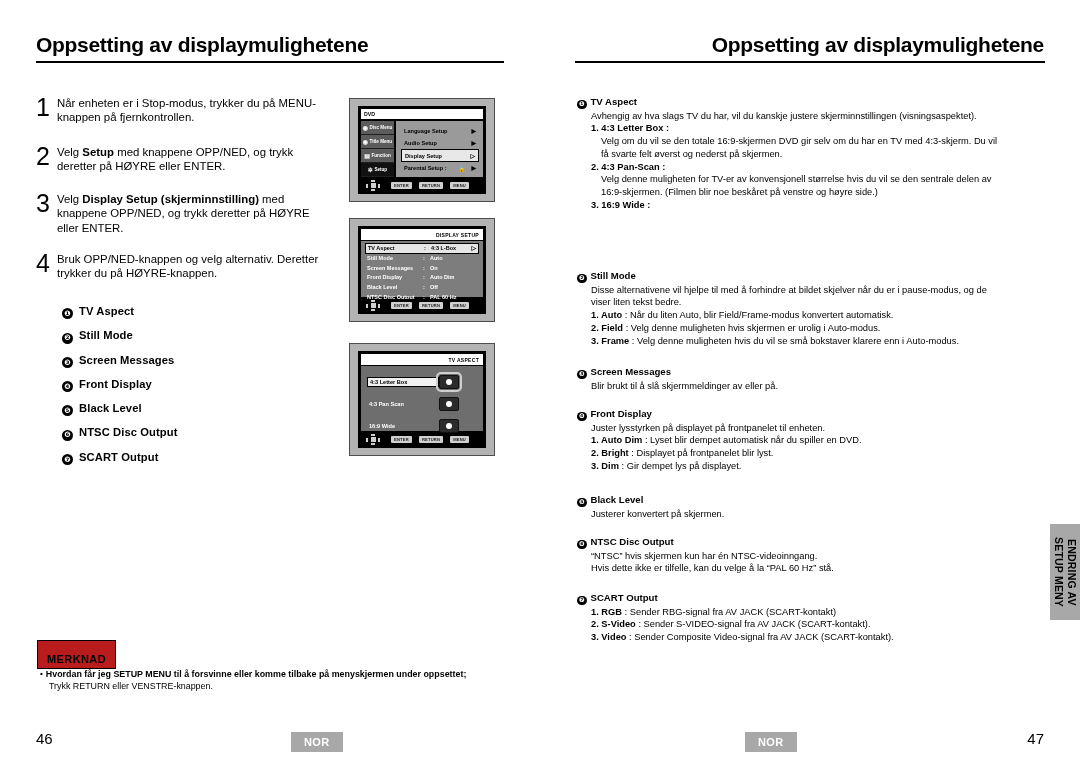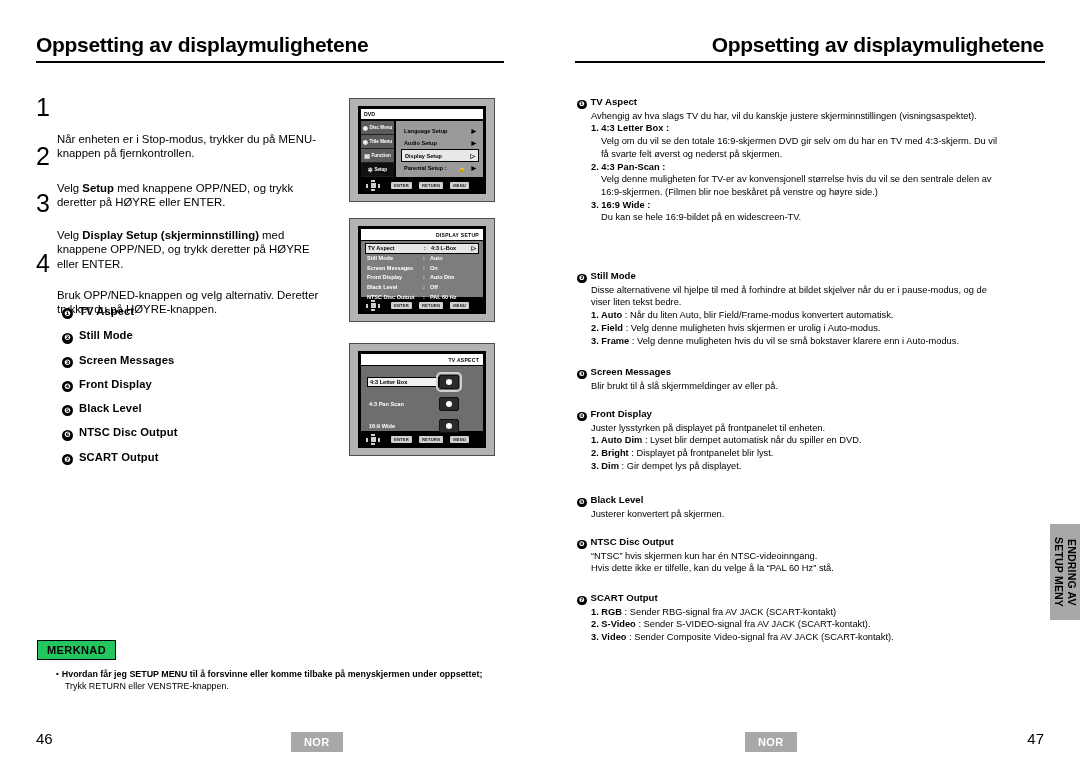--- a/index.html
+++ b/index.html
@@ -62,21 +62,20 @@
     font-weight: normal;
     line-height: 1;
     width: 21px;
     flex: 0 0 21px;
     margin-top: -1px;
   }
   .step-text {
     font-size: 11.4px;
     line-height: 14.4px;
     width: 262px;
-    margin-top: 36px;
   }
   .step-text b { font-weight: bold; }
 
   
   .feature-list {
     position: absolute;
     left: 62px;
     top: 305px;
   }
   .feature-item {
@@ -104,34 +103,33 @@
     font-family: "DejaVu Sans", sans-serif;
   }
   .feature-label { letter-spacing: 0.1px; }
 
   
   .merknad-box {
     position: absolute;
     left: 37px;
     top: 640px;
     border: 1.6px solid #000;
-    padding: 3px 9px 3px 9px;
+    padding: 12px 9px 3px 9px;
     font-size: 11px;
     font-weight: bold;
     letter-spacing: 0.4px;
-    background: #22c55e;
+    background: #b91c1c;
   }
   .merknad-body {
     position: absolute;
     left: 40px;
     top: 668px;
     width: 480px;
     font-size: 8.9px;
     line-height: 12px;
-    margin-left: 16px;
   }
   .merknad-line1 { font-weight: bold; }
   .merknad-line1::before {
     content: "\2022";
     margin-right: 3px;
     font-size: 8px;
     vertical-align: 1px;
   }
   .merknad-line2 {
     font-weight: normal;
@@ -670,21 +668,20 @@
     <div class="desc-head">
       <span class="bullet-num">❶</span>
       <span>TV Aspect</span>
     </div>
     <div class="desc-p">Avhengig av hva slags TV du har, vil du kanskje justere skjerminnstillingen (visningsaspektet).</div>
     <div class="desc-sub">1. 4:3 Letter Box :</div>
     <div class="desc-subp">Velg om du vil se den totale 16:9-skjermen DVD gir selv om du har en TV med 4:3-skjerm. Du vil få svarte felt øverst og nederst på skjermen.</div>
     <div class="desc-sub">2. 4:3 Pan-Scan :</div>
     <div class="desc-subp">Velg denne muligheten for TV-er av konvensjonell størrelse hvis du vil se den sentrale delen av 16:9-skjermen. (Filmen blir noe beskåret på venstre og høyre side.)</div>
     <div class="desc-sub">3. 16:9 Wide :</div>
-    <div class="desc-subp">Du kan se hele 16:9-bildet på en widescreen-TV.</div>
   </div>
 
   <div class="desc" style="top:270px;">
     <div class="desc-head">
       <span class="bullet-num">❷</span>
       <span>Still Mode</span>
     </div>
     <div class="desc-p">Disse alternativene vil hjelpe til med å forhindre at bildet skjelver når du er i pause-modus, og de viser liten tekst bedre.</div>
     <div class="desc-sub">
       <span>1. Auto</span>

